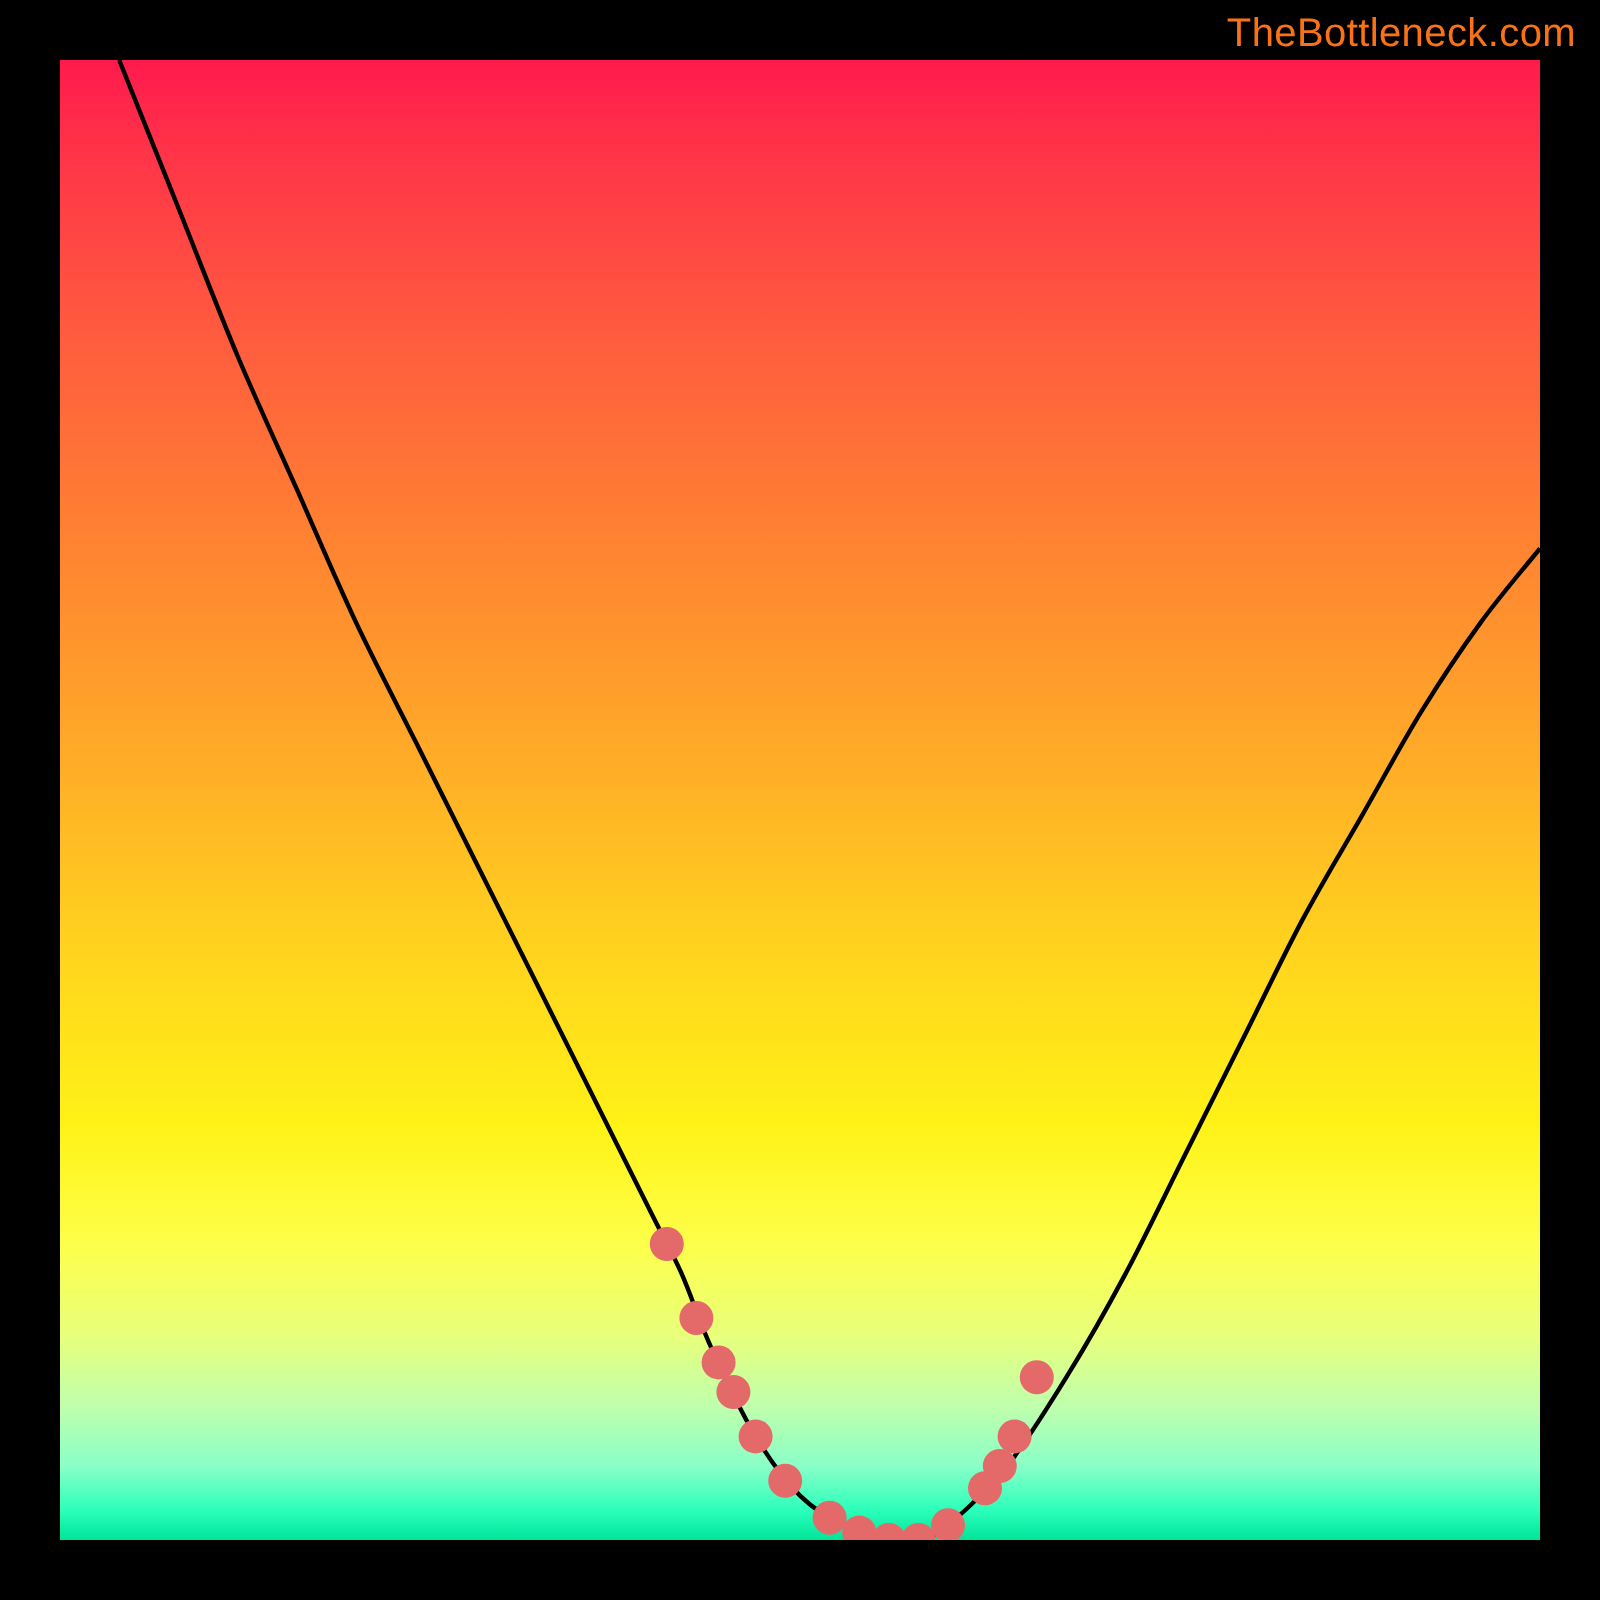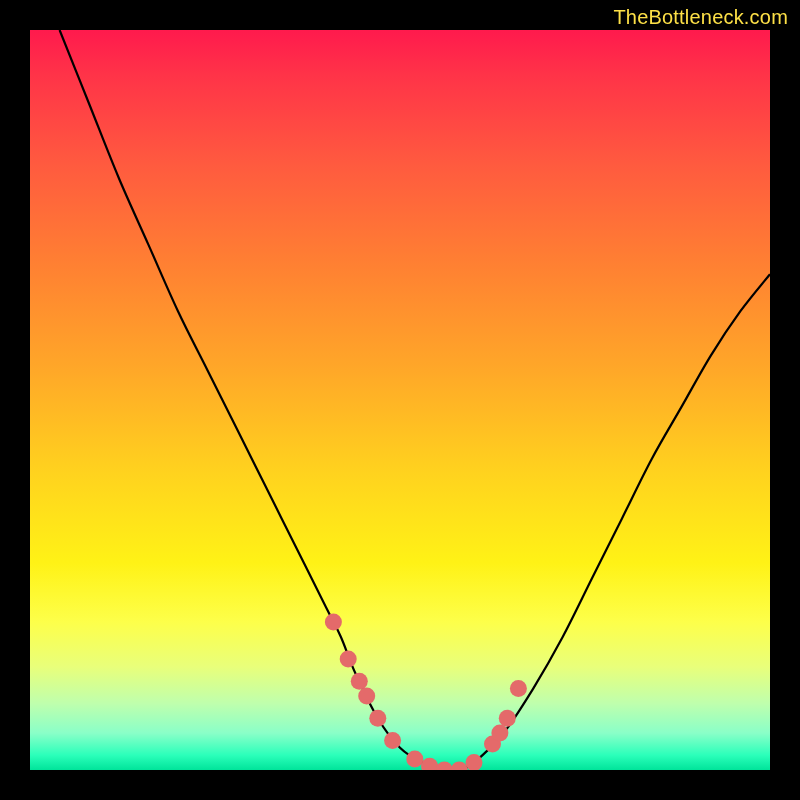--- a/index.html
+++ b/index.html
@@ -29,21 +29,21 @@
       #e9ff7a 86%,
       #bfffad 91%,
       #8affc8 95%,
       #2bffba 98%,
       #00e49a 100%);
   }
   .watermark {
     position: absolute;
     top: 6px;
     right: 12px;
-    color: #fde047;
+    color: #f97316;
     font-size: 20px;
     font-weight: 500;
     letter-spacing: 0.2px;
     z-index: 10;
   }
   svg.curve {
     position: absolute;
     left: 30px;
     top: 30px;
     width: 740px;

